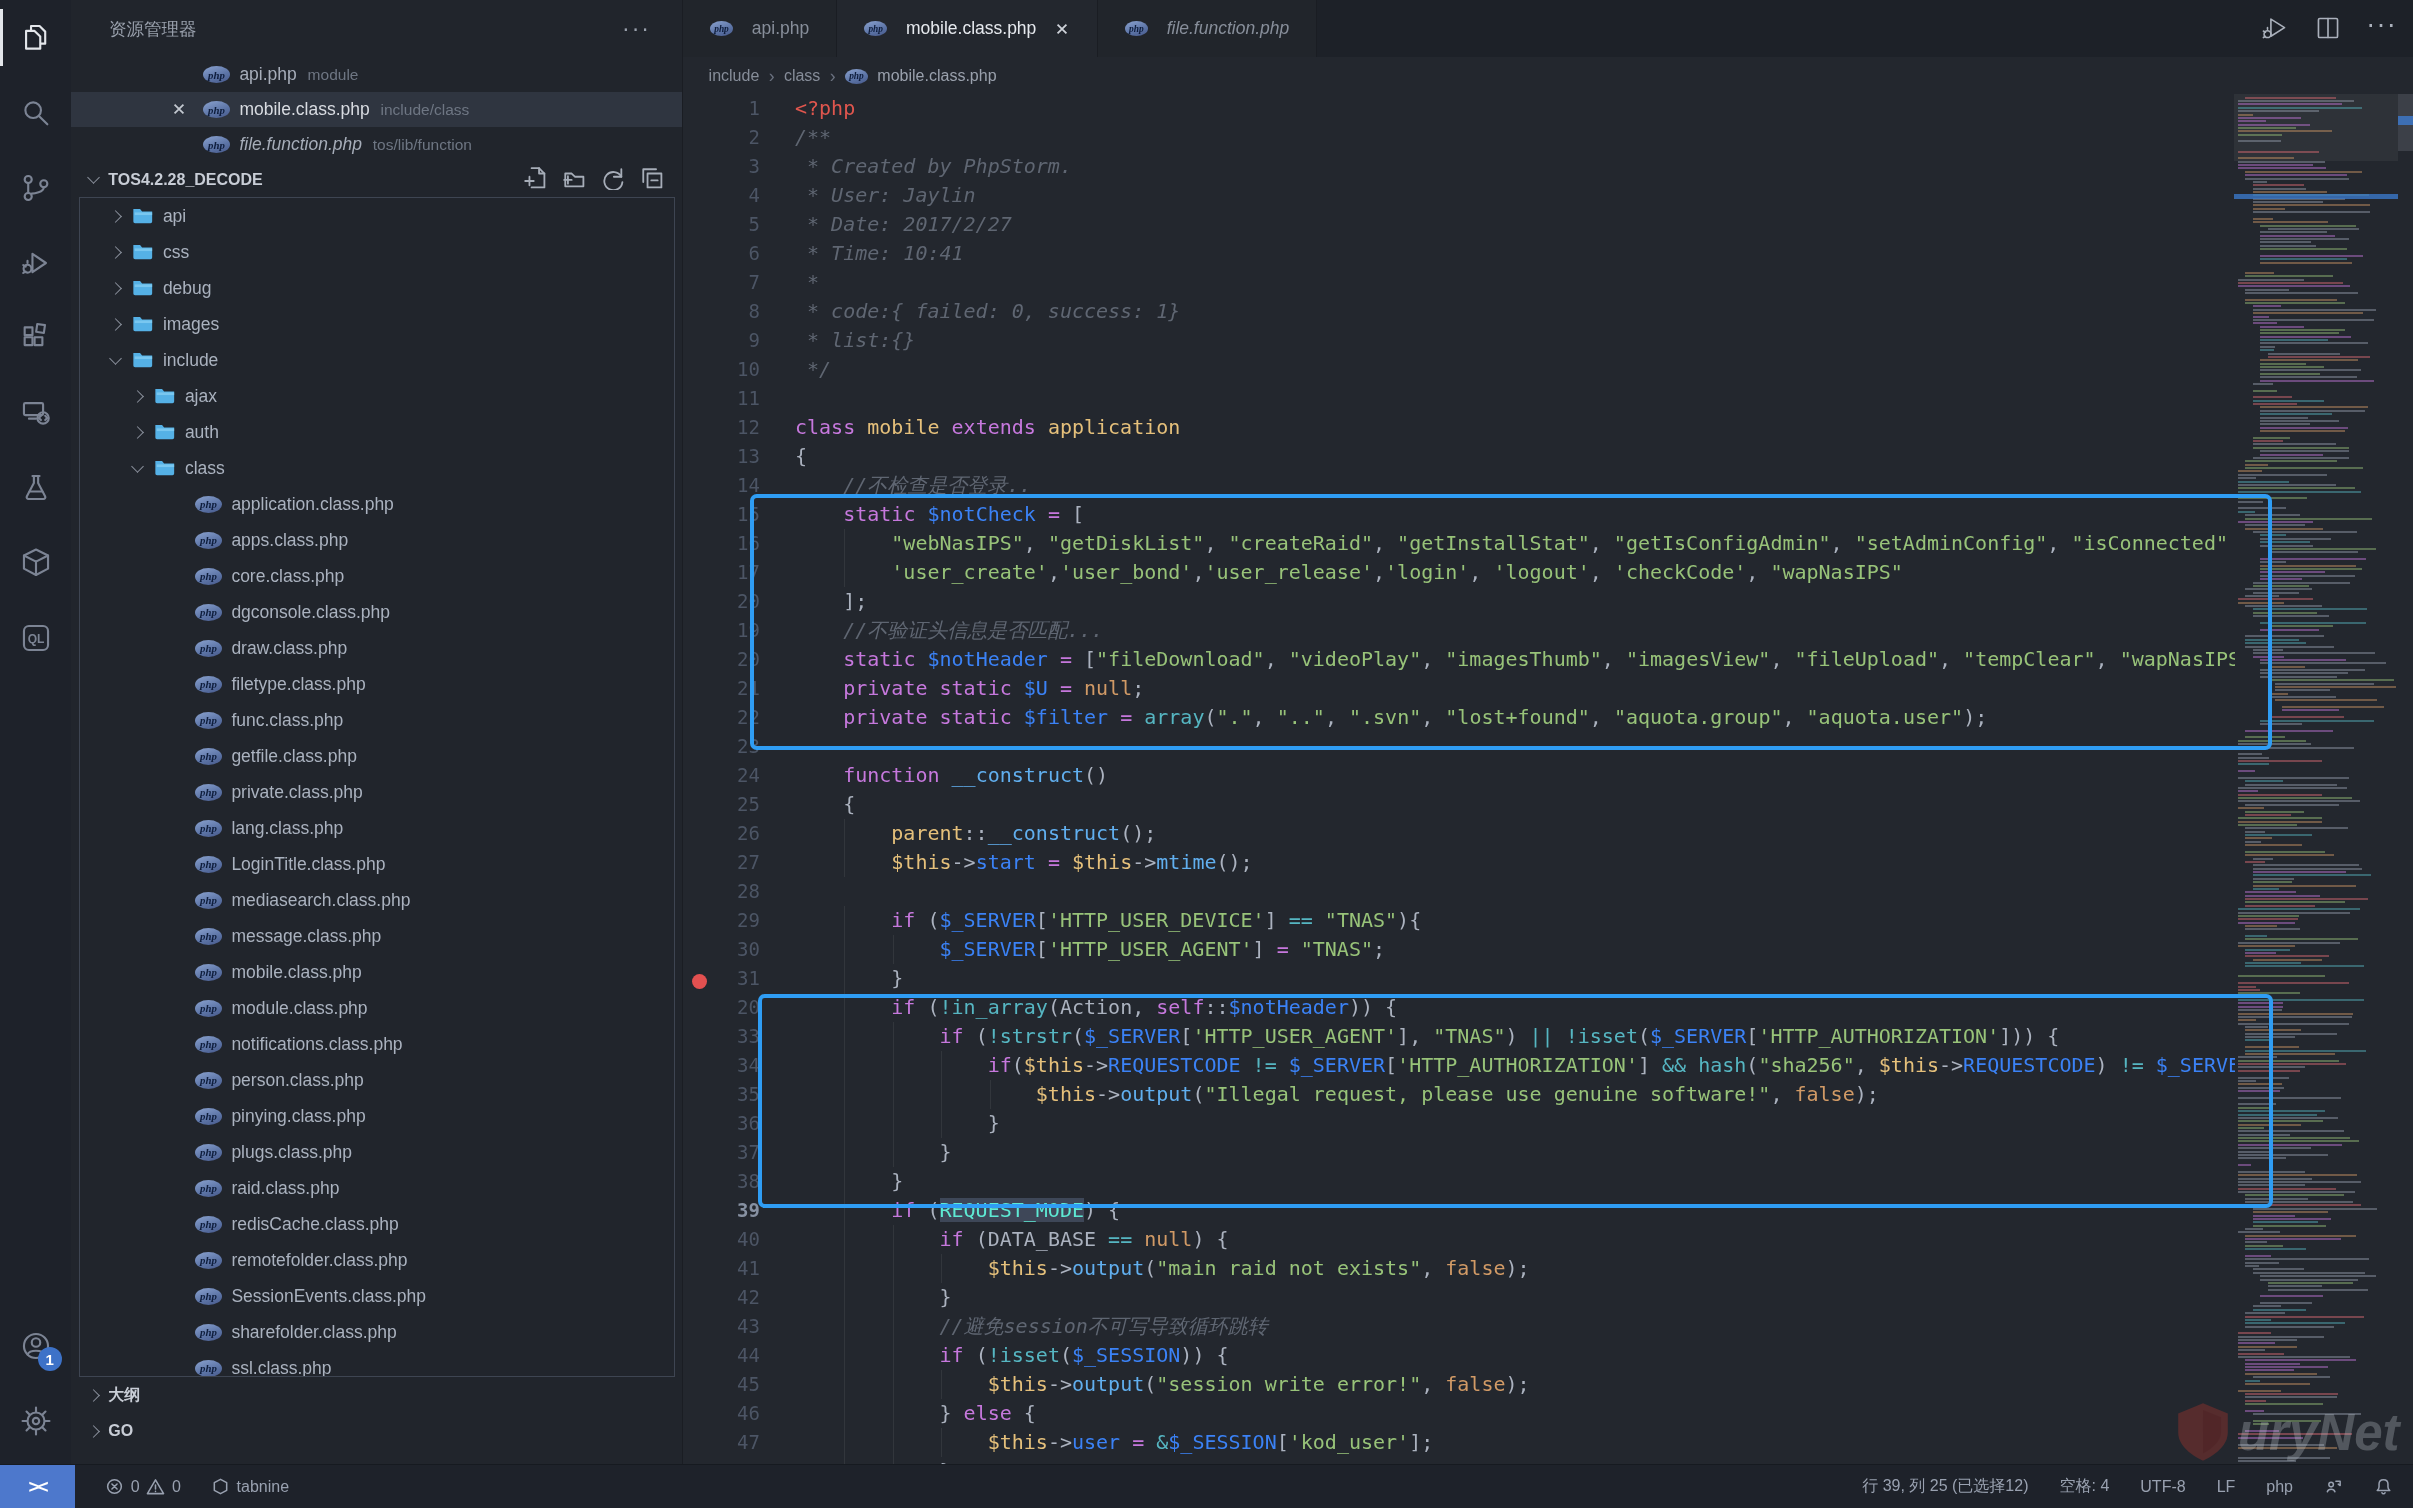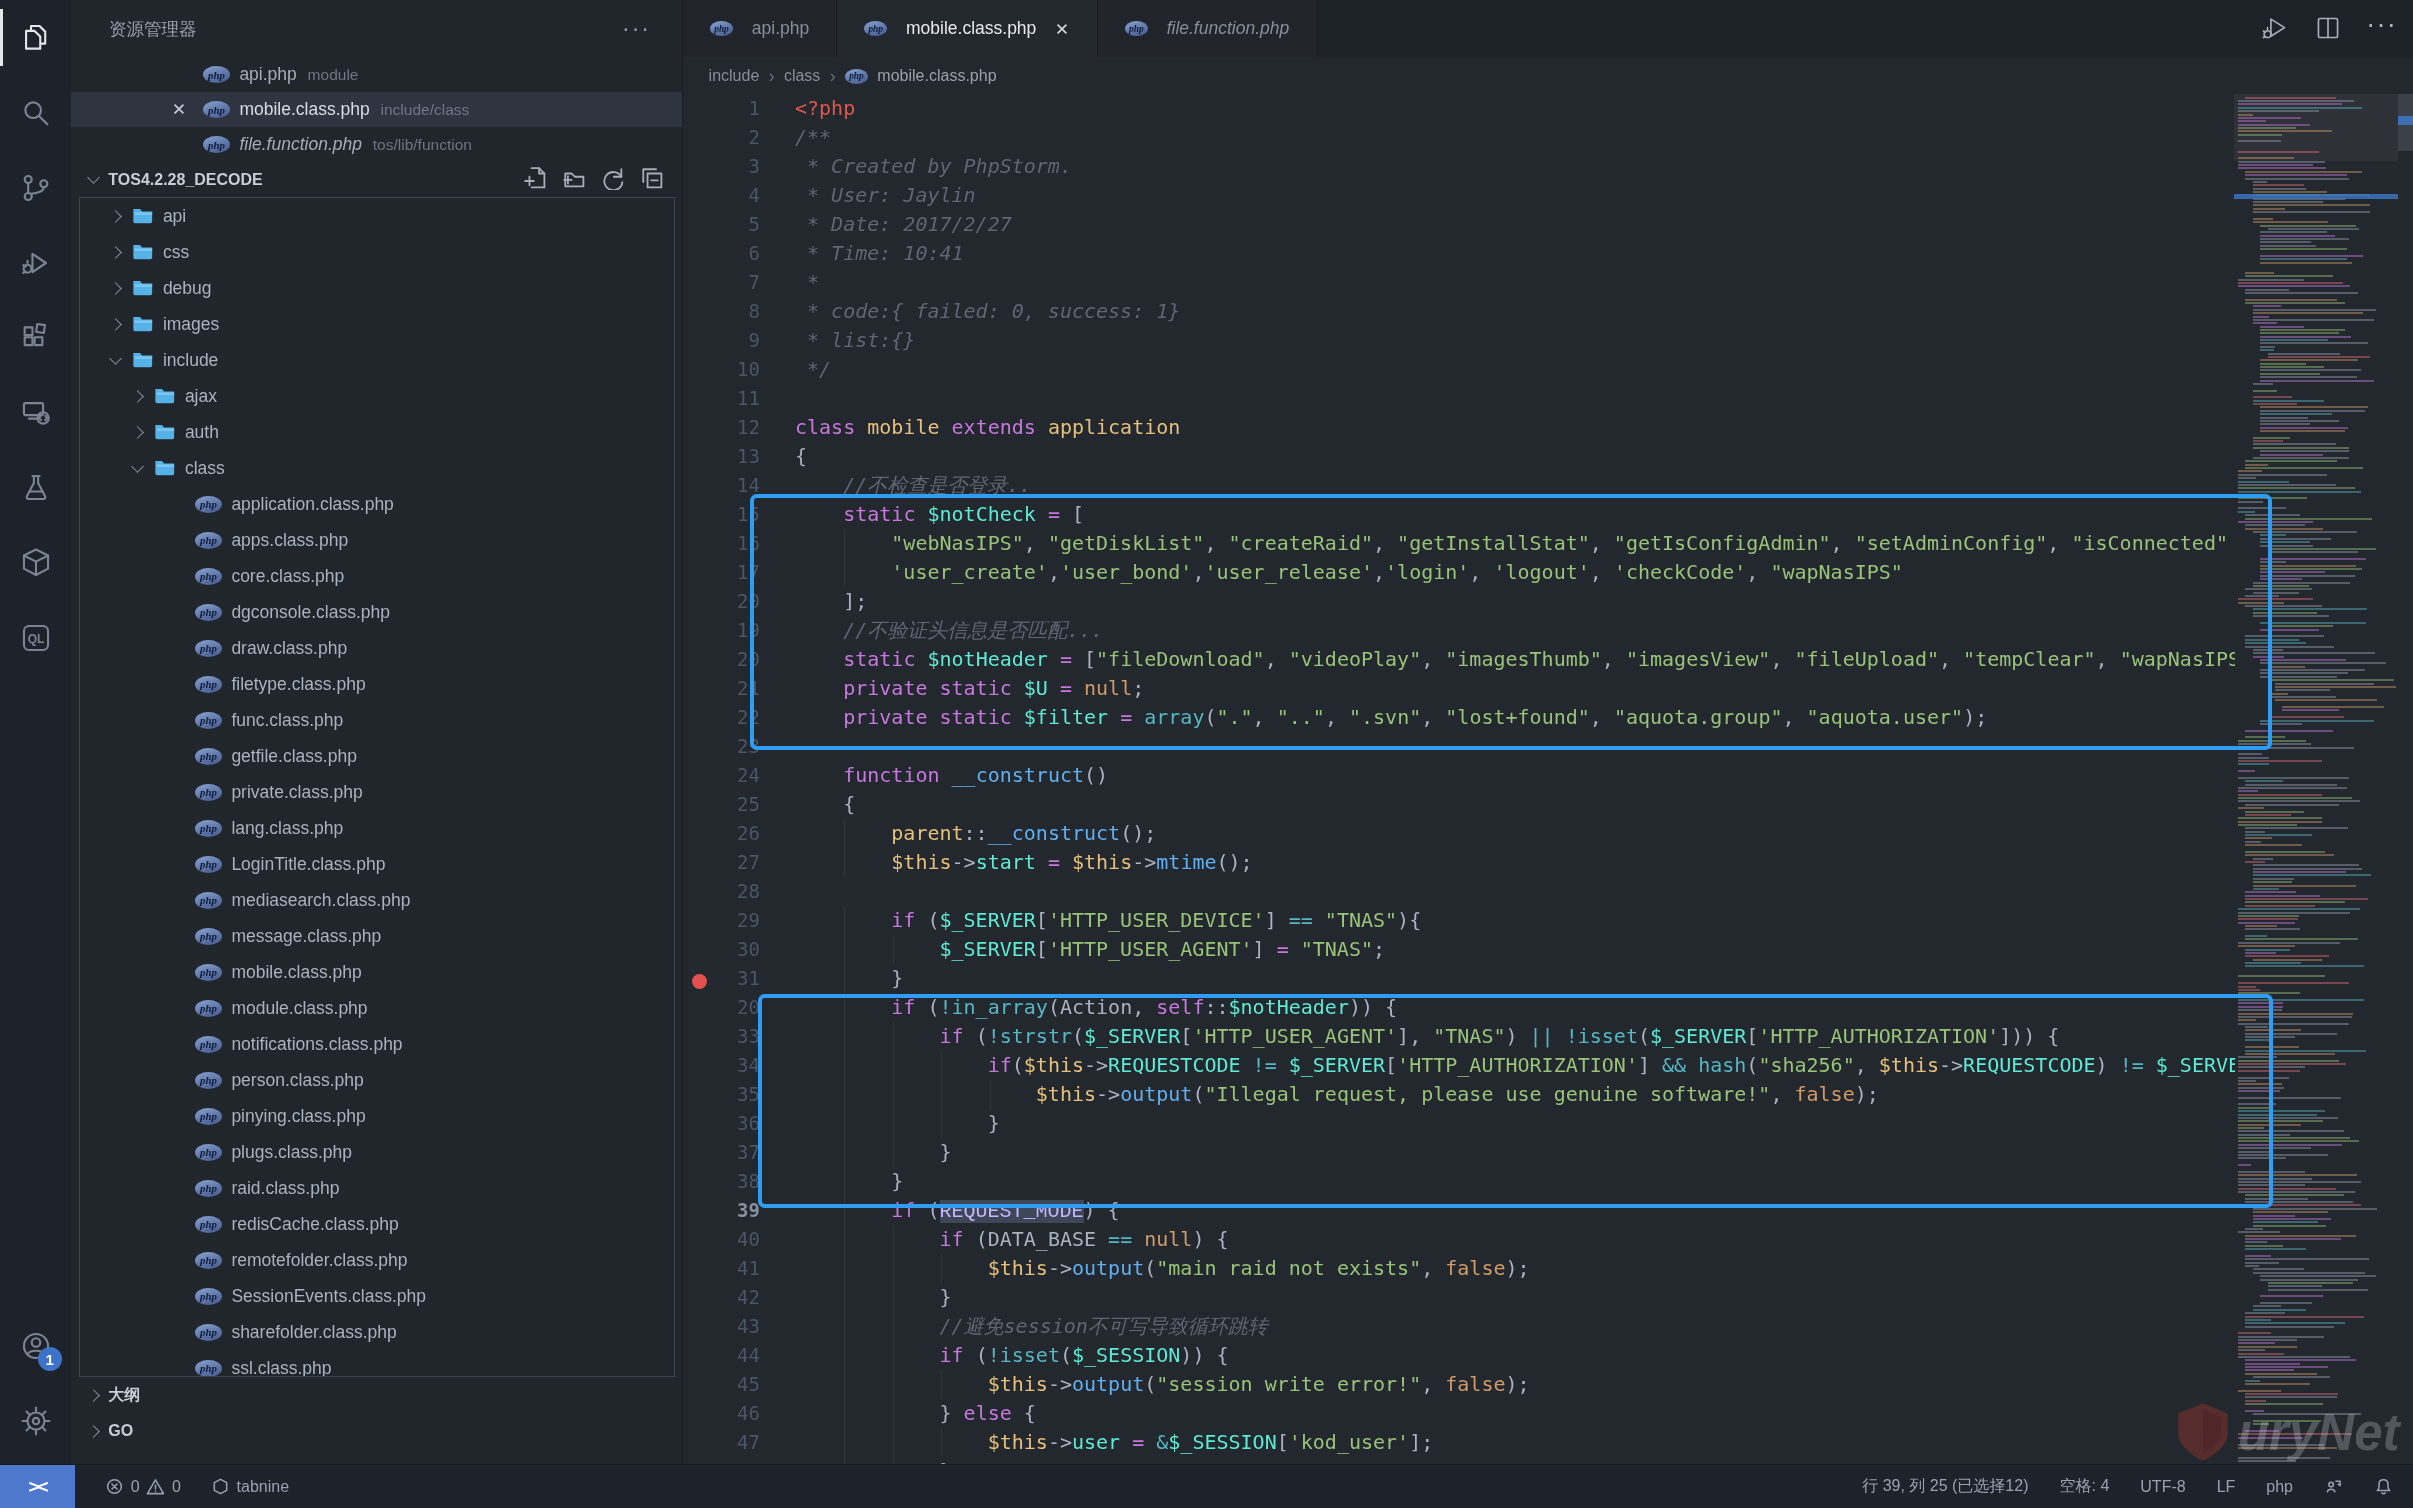--- a/index.html
+++ b/index.html
@@ -62,25 +62,25 @@
   #bc-file{color:#9aa1ad;}
   
   #code-region{position:absolute;left:0;top:94px;bottom:0;width:1552px;overflow:hidden;z-index:1;}
   #gutter{position:absolute;left:0;top:0;width:77px;text-align:right;
     font-family:"DejaVu Sans Mono",monospace;font-size:19px;color:#4c5565;}
   .ln{height:29px;line-height:29px;}
   .ln.cur{color:#8791a2;font-weight:bold;}
   #lines{position:absolute;left:0;right:0;top:0;font-family:"DejaVu Sans Mono",monospace;font-size:20px;}
   .line{height:29px;line-height:29px;white-space:pre;position:relative;padding-left:112px;}
   .iguide{position:absolute;top:0;bottom:0;width:0.7px;background:rgba(255,255,255,.07);}
-  .t-k{color:#c678dd}.t-v{color:#5eead4}.t-th{color:#e5c07b}.t-y{color:#e5c07b}
+  .t-k{color:#c678dd}.t-v{color:#3b82f6}.t-th{color:#e5c07b}.t-y{color:#e5c07b}
   .t-fn{color:#61afef}.t-cy{color:#56b6c2}.t-s{color:#98c379}
   .t-c{color:#5f6672;font-style:italic}.t-n{color:#d19a66}
   .t-p{color:#abb2bf}.t-w{color:#abb2bf}.t-op{color:#c678dd}.t-php{color:#e0564e}
-  .t-sel{color:#c4b5fd;background:#3e4758;font-family:Liberation Mono, monospace;}
+  .t-sel{color:#5eead4;background:#3e4758;}
   #breakpoint{position:absolute;left:9.4px;top:880px;width:15px;height:15px;border-radius:50%;background:#e25050;}
   .annot{position:absolute;border:4.7px solid #2f9df4;border-radius:6.7px;z-index:5;pointer-events:none;}
   #box1{left:67px;top:494px;width:1514px;height:248px;}
   #box2{left:75px;top:994px;width:1507px;height:206px;}
   
   #minimap{position:absolute;right:15px;top:94px;bottom:0;width:164px;overflow:hidden;z-index:2;}
   .mm-bar{position:absolute;height:2px;opacity:.45;}
   #mm-viewport{position:absolute;left:0;right:0;top:0;height:67px;background:rgba(255,255,255,.05);}
   #mm-hl{position:absolute;left:0;right:0;top:100px;height:4.7px;background:rgba(58,120,200,.8);}
   #scrollbar{position:absolute;right:0;top:94px;bottom:0;width:15px;z-index:2;}

